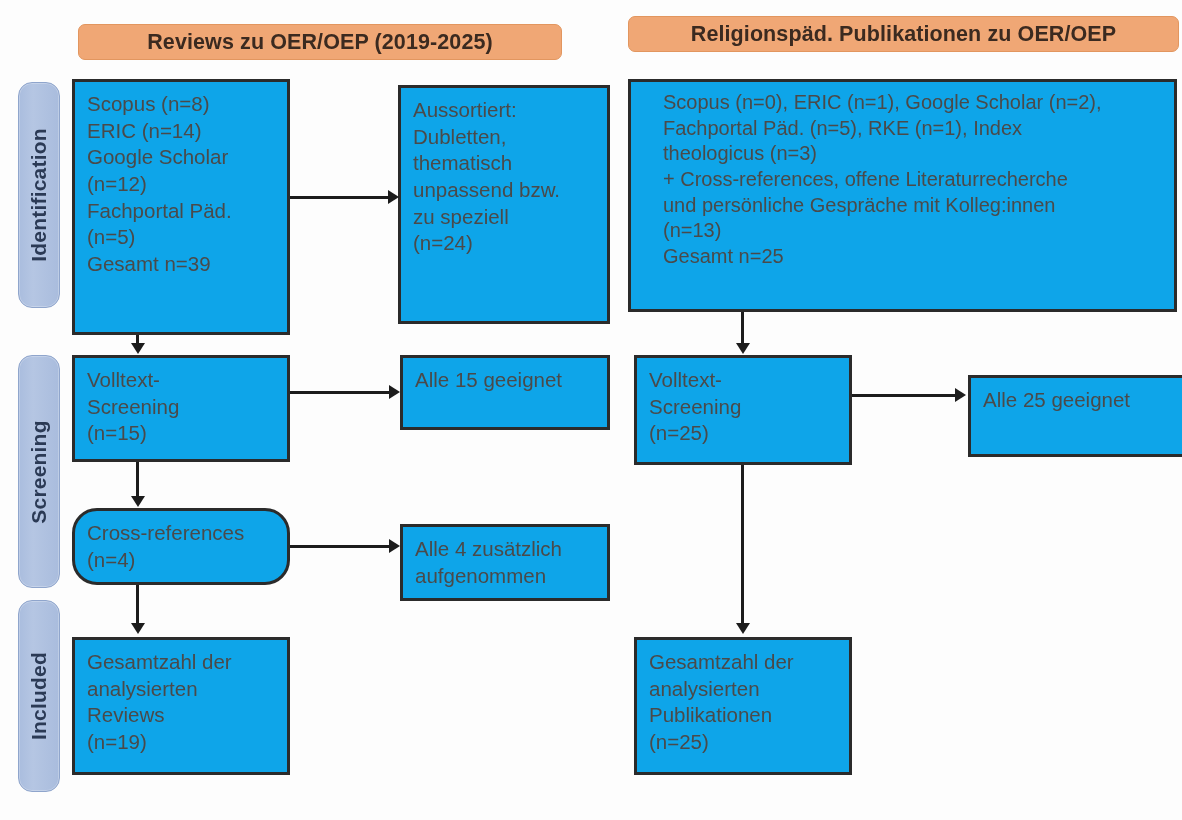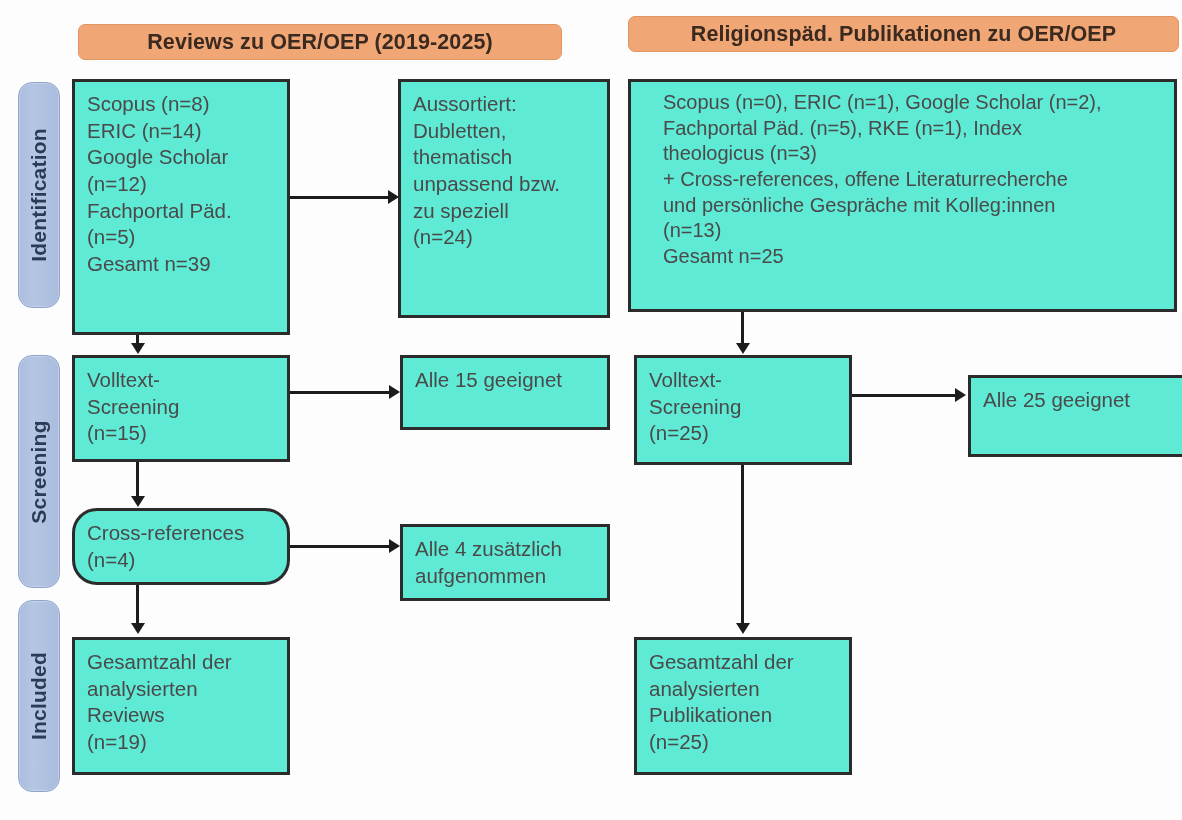--- a/index.html
+++ b/index.html
@@ -49,21 +49,21 @@
     justify-content: center;
     color: #3b2a20;
     font-size: 21.5px;
     font-weight: bold;
     letter-spacing: 0.1px;
   }
 
   
   .box {
     position: absolute;
-    background: #5eead4;
+    background: #0ea5e9;
     border: 3px solid #2b2b2b;
     box-sizing: border-box;
     padding: 9px 10px 6px 12px;
     font-size: 20.5px;
     line-height: 1.30;
     color: #4a4a4a;
     white-space: pre-line;
     overflow: hidden;
   }
   .box.dense {
@@ -120,21 +120,21 @@
   </div>
 
   <div class="box" style="left:72px; top:79px; width:218px; height:256px;">Scopus (n=8)
 ERIC (n=14)
 Google Scholar
 (n=12)
 Fachportal Päd.
 (n=5)
 Gesamt n=39</div>
 
-  <div class="box" style="left:398px; top:79px; width:212px; height:239px;">Aussortiert:
+  <div class="box" style="left:398px; top:85px; width:212px; height:239px;">Aussortiert:
 Dubletten,
 thematisch
 unpassend bzw.
 zu speziell
 (n=24)</div>
 
   <div class="conn h" style="left:290px; top:196px; width:100px;"></div>
   <div class="arrow-right" style="left:388px; top:190px;"></div>
 
   <div class="conn v" style="left:136px; top:335px; width:3px; height:10px;"></div>

